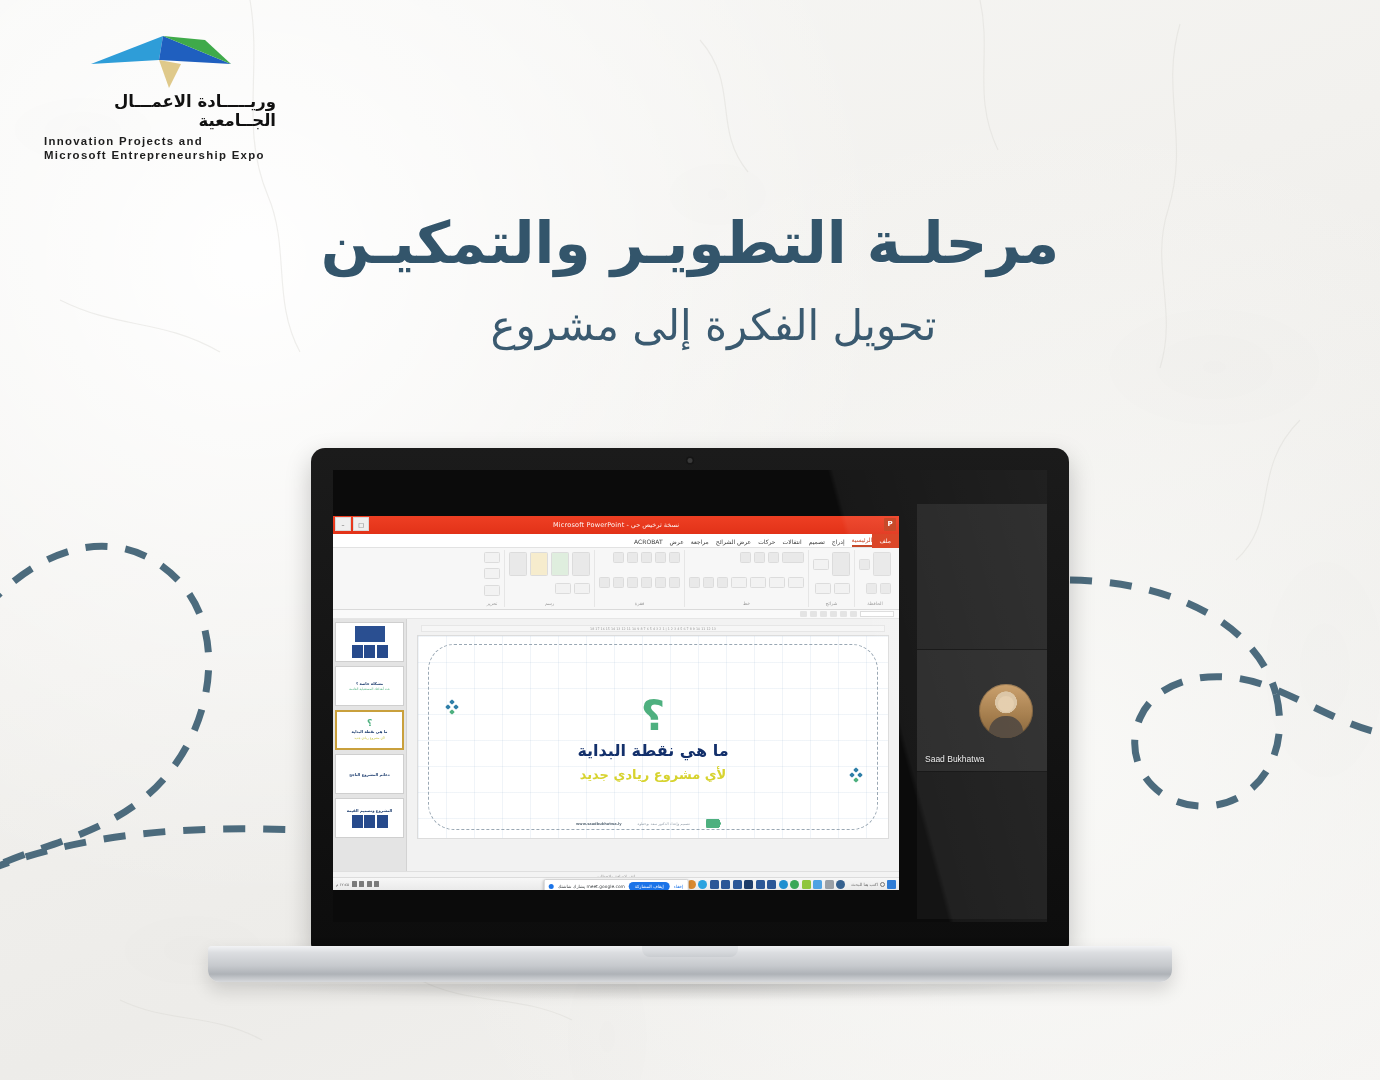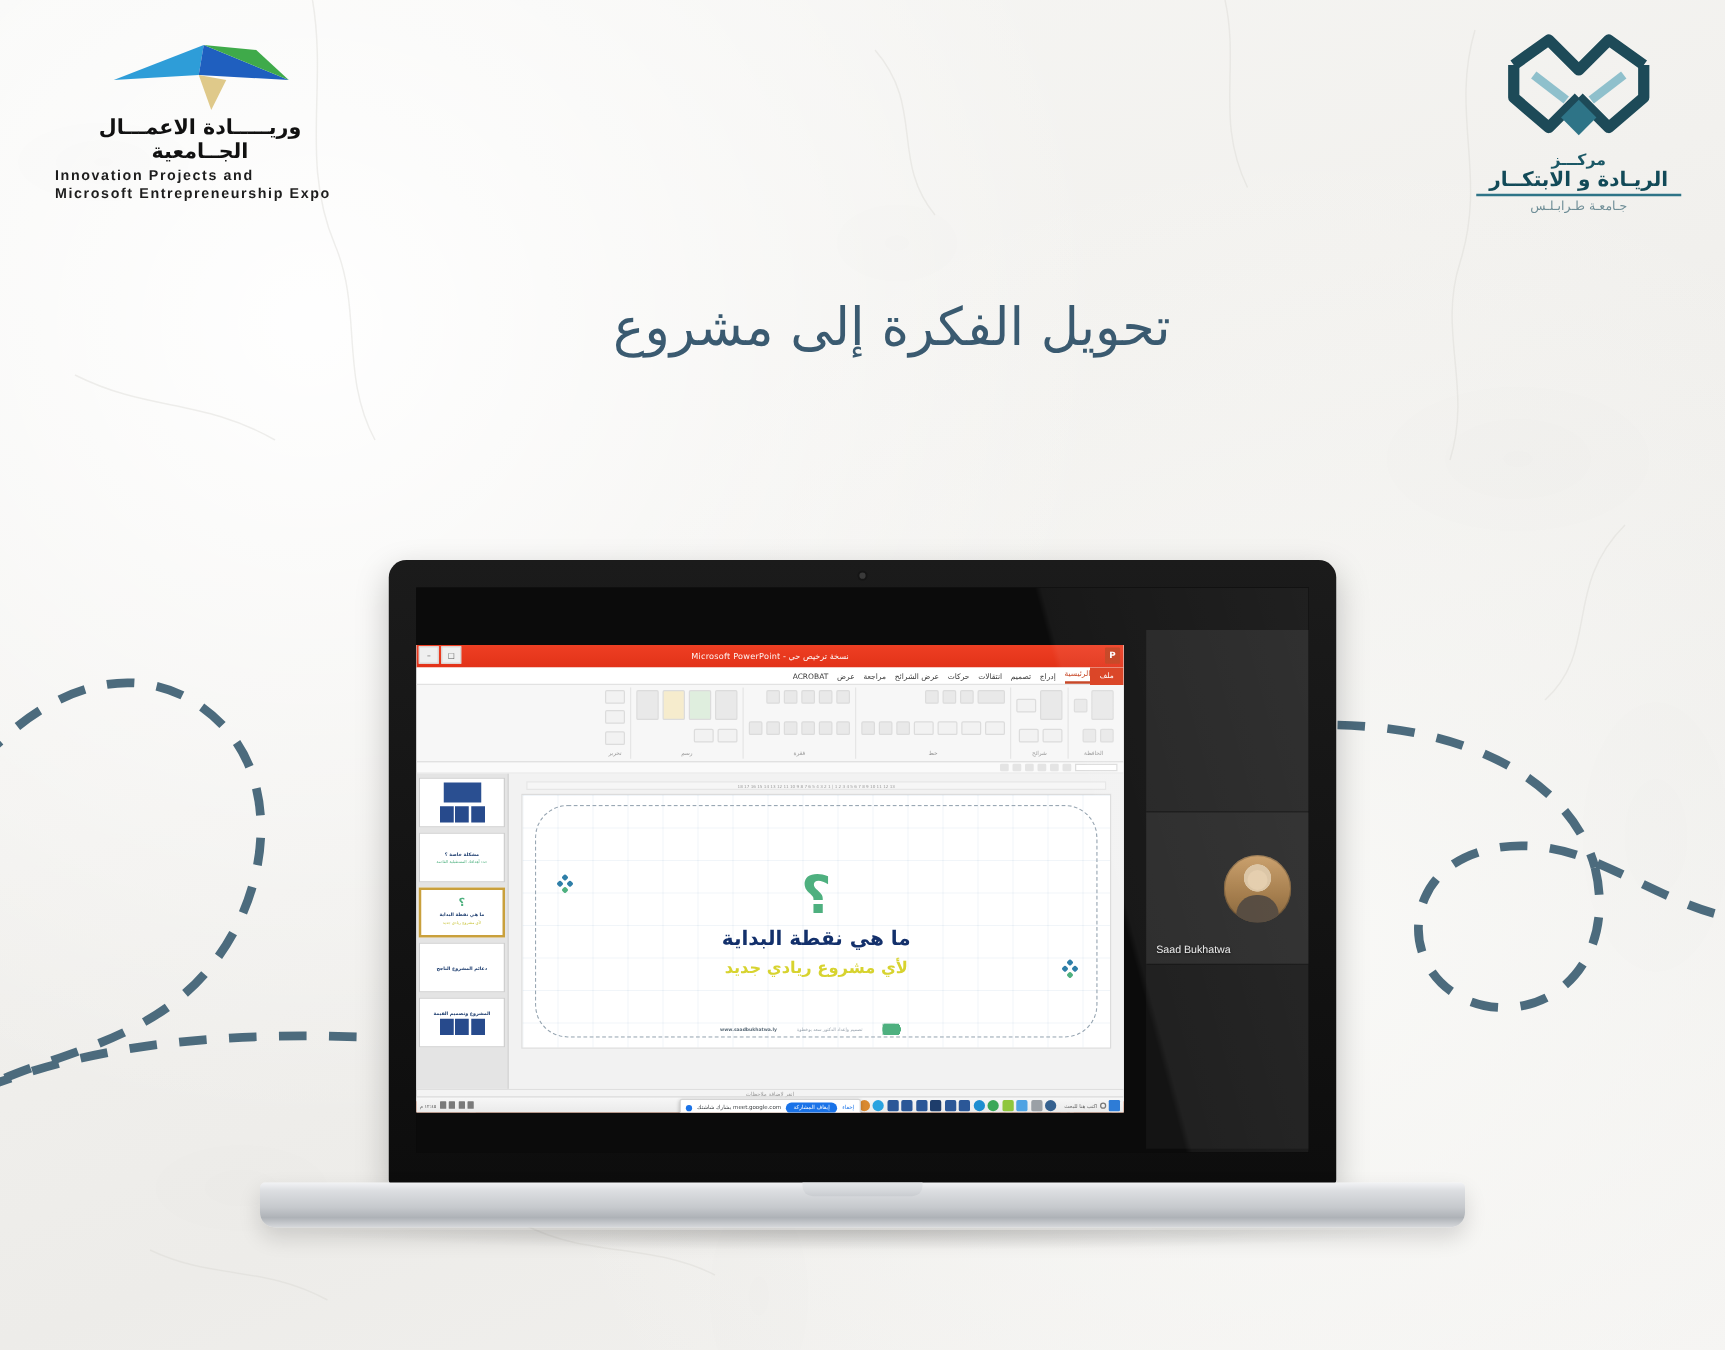--- a/index.html
+++ b/index.html
@@ -54,21 +54,21 @@
   .logo-left .mark  { display:block; margin: 0 auto; }
   .logo-left .ar1, .logo-left .ar2 {
     font-family: "DejaVu Sans", sans-serif;
     font-weight: 700;
     color: #111;
     text-align: center;
     letter-spacing: .5px;
     line-height: 1.18;
   }
   .logo-left .ar1 { font-size: 16.5px; margin-top: 6px; }
-  .logo-left .ar2 { font-size: 16.5px; }
+  .logo-left .ar2 { font-size: 16.5px; text-align: right; }
   .logo-left .en1, .logo-left .en2 {
     direction: ltr;
     font-family: "Liberation Sans", sans-serif;
     font-weight: 700;
     font-size: 11.4px;
     color: #1d1d1d;
     letter-spacing: 1.3px;
     line-height: 1.26;
   }
   .logo-left .en1 { margin-top: 3px; }
@@ -479,40 +479,23 @@
       <polygon points="6,34 78,6 74,30" fill="#2e9dd8"></polygon>
       <polygon points="74,30 78,6 146,34" fill="#1f5fbf"></polygon>
       <polygon points="78,6 146,34 120,10" fill="#3faa4a"></polygon>
       <polygon points="74,30 96,34 84,58" fill="#dfc98a"></polygon>
     </svg>
     <div class="ar2">وريـــــادة الاعمـــال الجــامعية</div>
     <div class="en1">Innovation Projects and</div>
     <div class="en2">Microsoft Entrepreneurship Expo</div>
   </div>
 
-  <div class="logo-right">
-    <svg class="mark" width="128" height="92" viewBox="0 0 128 92">
-      <g fill="none" stroke="#1d4a58" stroke-width="9" stroke-linejoin="round">
-        <path d="M12 26 L12 52 L40 76 L64 52"></path>
-        <path d="M116 26 L116 52 L88 76 L64 52"></path>
-        <path d="M12 26 L40 6 L64 30 L88 6 L116 26"></path>
-      </g>
-      <g fill="none" stroke="#8fc0cc" stroke-width="7">
-        <path d="M28 34 L54 54"></path>
-        <path d="M100 34 L74 54"></path>
-      </g>
-      <rect x="54" y="58" width="20" height="20" transform="rotate(45 64 68)" fill="#2e7487"></rect>
-    </svg>
-    <div class="r1">مركـــز</div>
-    <div class="r2">الريـادة و الابتكــار</div>
-    <div class="rule"></div>
-    <div class="r3">جـامعـة طـرابـلـس</div>
-  </div>
 
   <div id="headings">
+    <div id="title">مرحلـة التطويـر والتمكيـن</div>
     <div id="subtitle">تحويل الفكرة إلى مشروع</div>
   </div>
 
   <div id="laptop">
     <div id="lid">
       <div id="webcam"></div>
       <div id="screen">
 
         <div id="meet">
 

